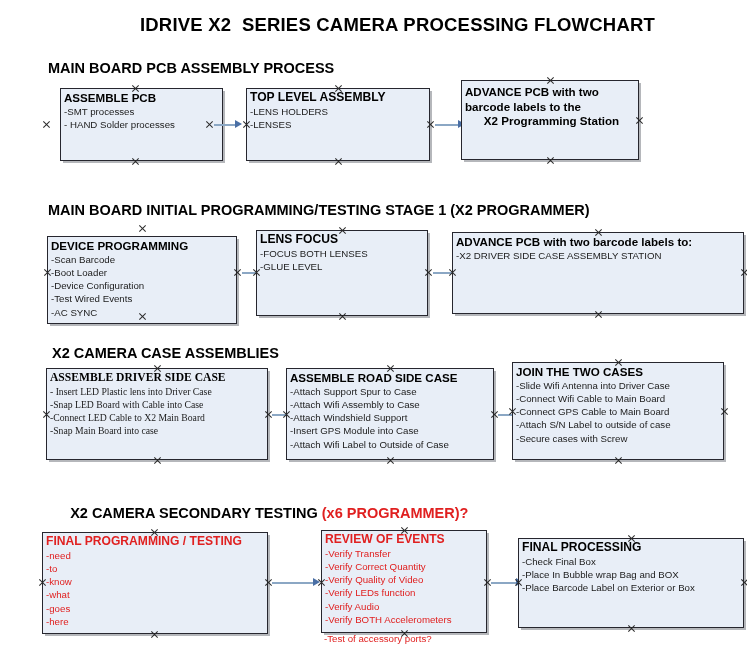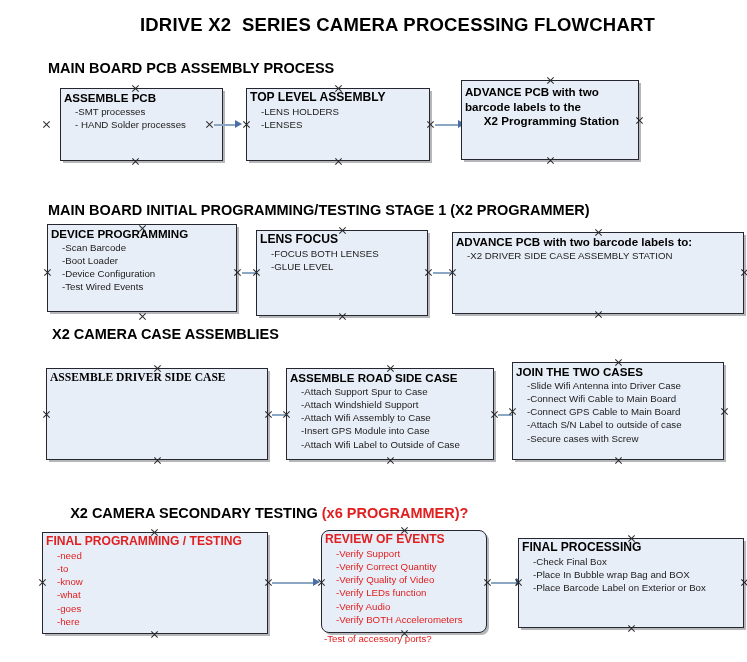--- a/index.html
+++ b/index.html
@@ -29,21 +29,21 @@
     background:#e8eef7;
     border:1.2px solid #26262e;
     box-shadow:2.5px 2.5px 0 -0.5px rgba(120,124,132,.55);
     overflow:visible;
   }
   .box .bt{
     font-size:11.6px;font-weight:bold;color:#000;white-space:nowrap;
     line-height:13.5px;margin:2px 0 0 3px;
   }
   .box.red .bt{color:#e02020;}
-  .box ul{list-style:none;margin:0;padding:0 0 0 14px;}
+  .box ul{list-style:none;margin:0;padding:0 0 0 3px;}
   .box li{
     font-size:9.7px;color:#1b1b1b;line-height:13.3px;white-space:nowrap;
   }
   .box.red li{color:#e02020;}
   .box .bt.lg{font-size:12.1px;}
 
   
   .overflow-line{
     position:absolute;font-size:9.7px;color:#e02020;white-space:nowrap;
     line-height:13.3px;
@@ -116,27 +116,28 @@
     <div class="bt" style="margin-top:4px;">ADVANCE PCB with two</div>
     <div class="bt" style="margin-top:1px;">barcode labels to the</div>
     <div class="bt" style="margin-top:1px;text-align:center;"> X2 Programming Station</div>
   </div>
   <div class="hx" style="left:522px;top:76px;"></div>
   <div class="hx" style="left:611px;top:116px;"></div>
   <div class="hx" style="left:522px;top:156px;"></div>
 
   <div class="section-title" style="left:24px;top:202px;">MAIN BOARD INITIAL PROGRAMMING/TESTING STAGE 1 (X2 PROGRAMMER)</div>
 
-  <div class="box" style="left:23px;top:224px;width:190px;height:88px;">
+  <div class="box" style="left:23px;top:236px;width:190px;height:88px;">
     <div class="bt">DEVICE PROGRAMMING</div>
     <ul>
       <li>-Scan Barcode</li>
       <li>-Boot Loader</li>
       <li>-Device Configuration</li>
       <li>-Test Wired Events</li>
+      <li>-AC SYNC</li>
     </ul>
   </div>
   <div class="hx" style="left:114px;top:224px;"></div>
   <div class="hx" style="left:19px;top:268px;"></div>
   <div class="hx" style="left:209px;top:268px;"></div>
   <div class="hx" style="left:114px;top:312px;"></div>
 
   <div class="arrow" style="left:218px;top:268px;width:26px;">
     <div class="shaft" style="width:19px;"></div>
     <div class="head" style="left:19px;"></div>
@@ -163,41 +164,47 @@
     <div class="bt">ADVANCE PCB with two barcode labels to:</div>
     <ul class="caps">
       <li>-X2 DRIVER  SIDE  CASE  ASSEMBLY STATION</li>
     </ul>
   </div>
   <div class="hx" style="left:570px;top:228px;"></div>
   <div class="hx" style="left:424px;top:268px;"></div>
   <div class="hx" style="left:716px;top:268px;"></div>
   <div class="hx" style="left:570px;top:310px;"></div>
 
-  <div class="section-title" style="left:28px;top:326px;">X2 CAMERA CASE ASSEMBLIES</div>
+  <div class="section-title" style="left:28px;top:345px;">X2 CAMERA CASE ASSEMBLIES</div>
 
   <div class="box" style="left:22px;top:368px;width:222px;height:92px;font-family:Liberation Serif, serif;">
     <div class="bt">ASSEMBLE DRIVER SIDE CASE</div>
+    <ul>
+      <li>- Insert LED Plastic lens into Driver Case</li>
+      <li>-Snap LED Board with Cable into Case</li>
+      <li>-Connect LED Cable to X2 Main Board</li>
+      <li>-Snap Main Board into case</li>
+    </ul>
   </div>
   <div class="hx" style="left:129px;top:364px;"></div>
   <div class="hx" style="left:18px;top:410px;"></div>
   <div class="hx" style="left:240px;top:410px;"></div>
   <div class="hx" style="left:129px;top:456px;"></div>
 
   <div class="arrow" style="left:248px;top:410px;width:22px;">
     <div class="shaft" style="width:15px;"></div>
     <div class="head" style="left:15px;"></div>
   </div>
 
   <div class="box" style="left:262px;top:368px;width:208px;height:92px;">
     <div class="bt">ASSEMBLE ROAD SIDE CASE</div>
     <ul>
       <li>-Attach Support Spur to Case</li>
+      <li>-Attach Wifi Assembly to Case</li>
       <li>-Attach Windshield Support</li>
-      <li>-Attach Wifi Assembly to Case</li>
       <li>-Insert GPS Module into Case</li>
       <li>-Attach Wifi Label to Outside of Case</li>
     </ul>
   </div>
   <div class="hx" style="left:362px;top:364px;"></div>
   <div class="hx" style="left:258px;top:410px;"></div>
   <div class="hx" style="left:466px;top:410px;"></div>
   <div class="hx" style="left:362px;top:456px;"></div>
 
   <div class="arrow" style="left:474px;top:410px;width:22px;">
@@ -238,24 +245,24 @@
   <div class="hx" style="left:126px;top:528px;"></div>
   <div class="hx" style="left:14px;top:578px;"></div>
   <div class="hx" style="left:240px;top:578px;"></div>
   <div class="hx" style="left:126px;top:630px;"></div>
 
   <div class="arrow" style="left:248px;top:578px;width:48px;">
     <div class="shaft" style="width:41px;"></div>
     <div class="head" style="left:41px;"></div>
   </div>
 
-  <div class="box red" style="left:297px;top:530px;width:166px;height:103px;border-radius:8px;">
+  <div class="box red" style="left:297px;top:530px;width:166px;height:103px;">
     <div class="bt lg">REVIEW OF EVENTS</div>
     <ul>
-      <li>-Verify Support</li>
+      <li>-Verify Transfer</li>
       <li>-Verify Correct Quantity</li>
       <li>-Verify Quality of Video</li>
       <li>-Verify LEDs function</li>
       <li>-Verify Audio</li>
       <li>-Verify BOTH Accelerometers</li>
     </ul>
   </div>
   <div class="overflow-line" style="left:300px;top:632px;">-Test of accessory ports?</div>
   <div class="hx" style="left:376px;top:526px;"></div>
   <div class="hx" style="left:293px;top:578px;"></div>

